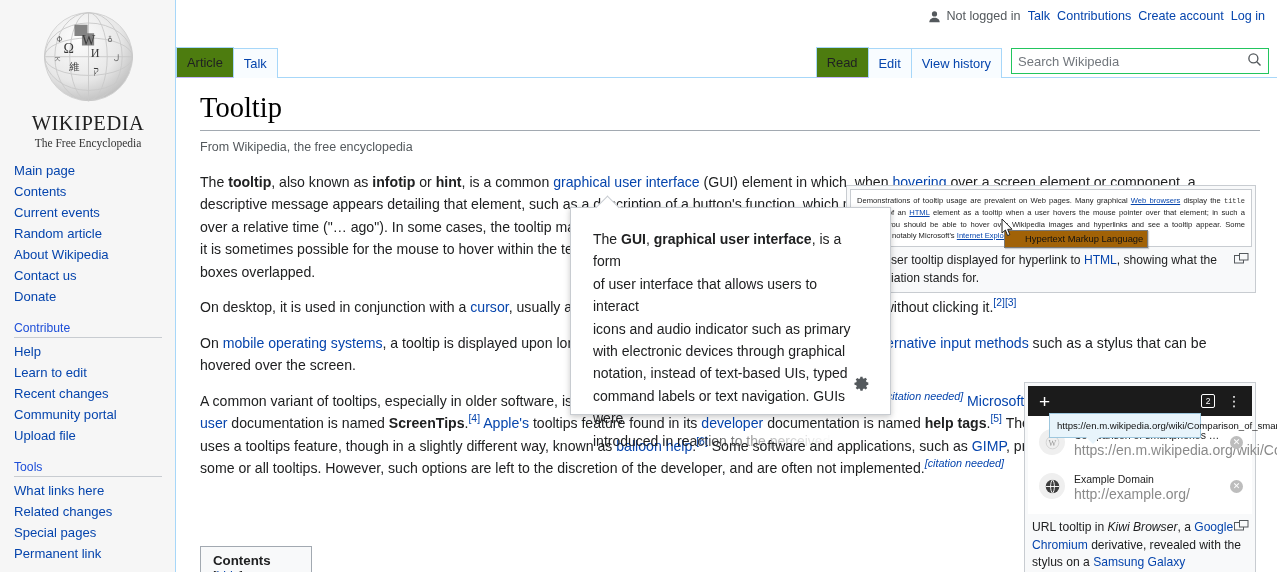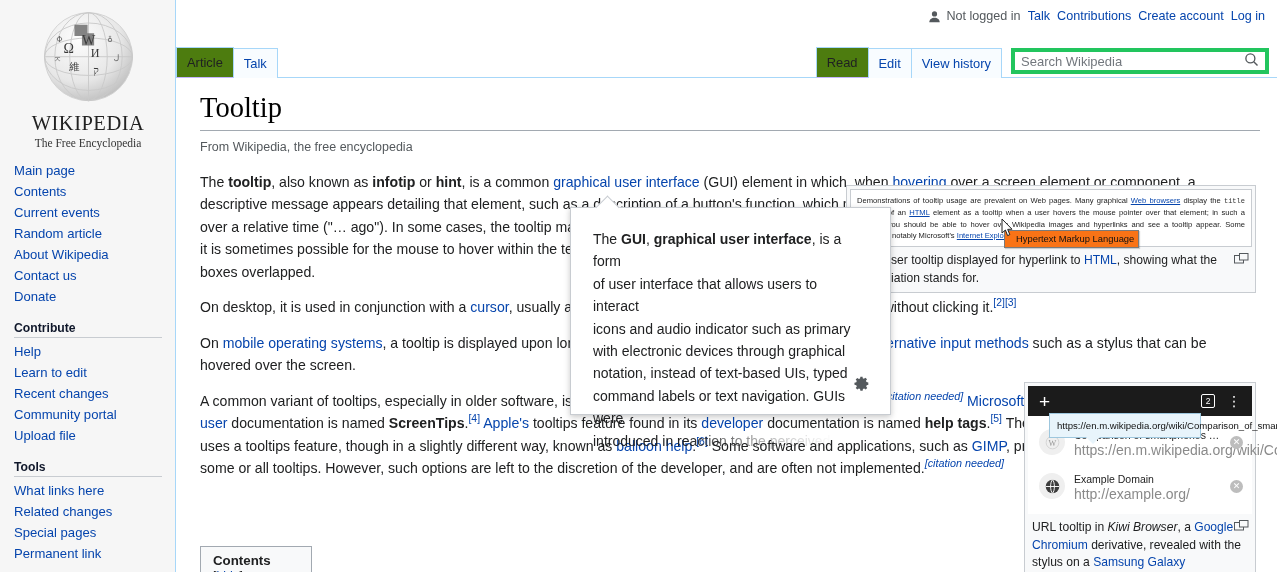--- a/index.html
+++ b/index.html
@@ -46,25 +46,24 @@
     font-size: 20.5px; letter-spacing: 0.5px;
     color: #222; margin-top: 1px;
     font-variant: small-caps;
   }
   .logo-sub {
     font-family: "Liberation Serif", serif;
     font-size: 11.5px; color: #333; margin-top: 2px;
   }
   .portal { padding: 0 0 0 14px; }
   .portal-heading {
-    color: #0f172a; font-size: 12.2px;
+    color: #1d4ed8; font-size: 12.2px;
     padding: 3px 0 2px 0; margin-top: 11px;
     border-bottom: 1px solid #c8ccd1; width: 148px;
     margin-bottom: 3px;
-    font-weight: bold;
   }
   .portal ul { list-style: none; margin: 0; padding: 0; }
   .portal li { padding: 1px 0; }
   .portal li a {
     color: #0645ad; text-decoration: none; font-size: 13.1px;
     line-height: 19px; display: inline-block;
   }
 
   
   .content-wrap {
@@ -90,21 +89,21 @@
     position: absolute; right: 276px; top: 45px;
     display: flex; align-items: flex-end; height: 33px;
   }
   .tabs-rule {
     position: absolute; left: 0; right: 0; top: 77px;
     height: 1px; background: #a7d7f9;
   }
   .search-box {
     position: absolute; right: 8px; top: 48px;
     width: 258px; height: 26px;
-    border: 4px solid #22c55e; background: #fff;
+    border: 1px solid #22c55e; background: #fff;
     display: flex; align-items: center;
   }
   .search-box input {
     border: none; outline: none; flex: 1;
     font-size: 13px; font-family: "Liberation Sans", sans-serif;
     padding: 0 6px; color: #202122; background: transparent;
   }
   .search-box input::placeholder { color: #72777d; }
   .search-btn {
     width: 28px; height: 24px; display: flex;
@@ -164,22 +163,22 @@
     font-size: 7.6px; line-height: 11.3px; color: #222;
     text-align: justify; font-family: "Liberation Sans", sans-serif;
   }
   .demo-text a { color: #0645ad; text-decoration: underline; }
   .demo-text code {
     font-family: "Liberation Mono", monospace; font-size: 7px;
     color: #333;
   }
   .inner-tooltip {
     position: absolute; left: 153px; top: 40px;
-    background: #f97316; border: 1px solid #7a7a7a;
-    font-size: 9.4px; padding: 2px 4px 3px 11px;
+    background: #a16207; border: 1px solid #7a7a7a;
+    font-size: 9.4px; padding: 2px 4px 3px 20px;
     color: #111; white-space: nowrap; z-index: 3;
     box-shadow: 1px 1px 1px rgba(0,0,0,.18);
   }
   .fake-cursor {
     position: absolute; left: 150px; top: 29px;
     width: 12px; height: 18px; z-index: 4;
   }
   .thumbcaption {
     font-size: 12.1px; line-height: 17.5px; color: #202122;
     padding: 5px 4px 2px 4px; position: relative;

